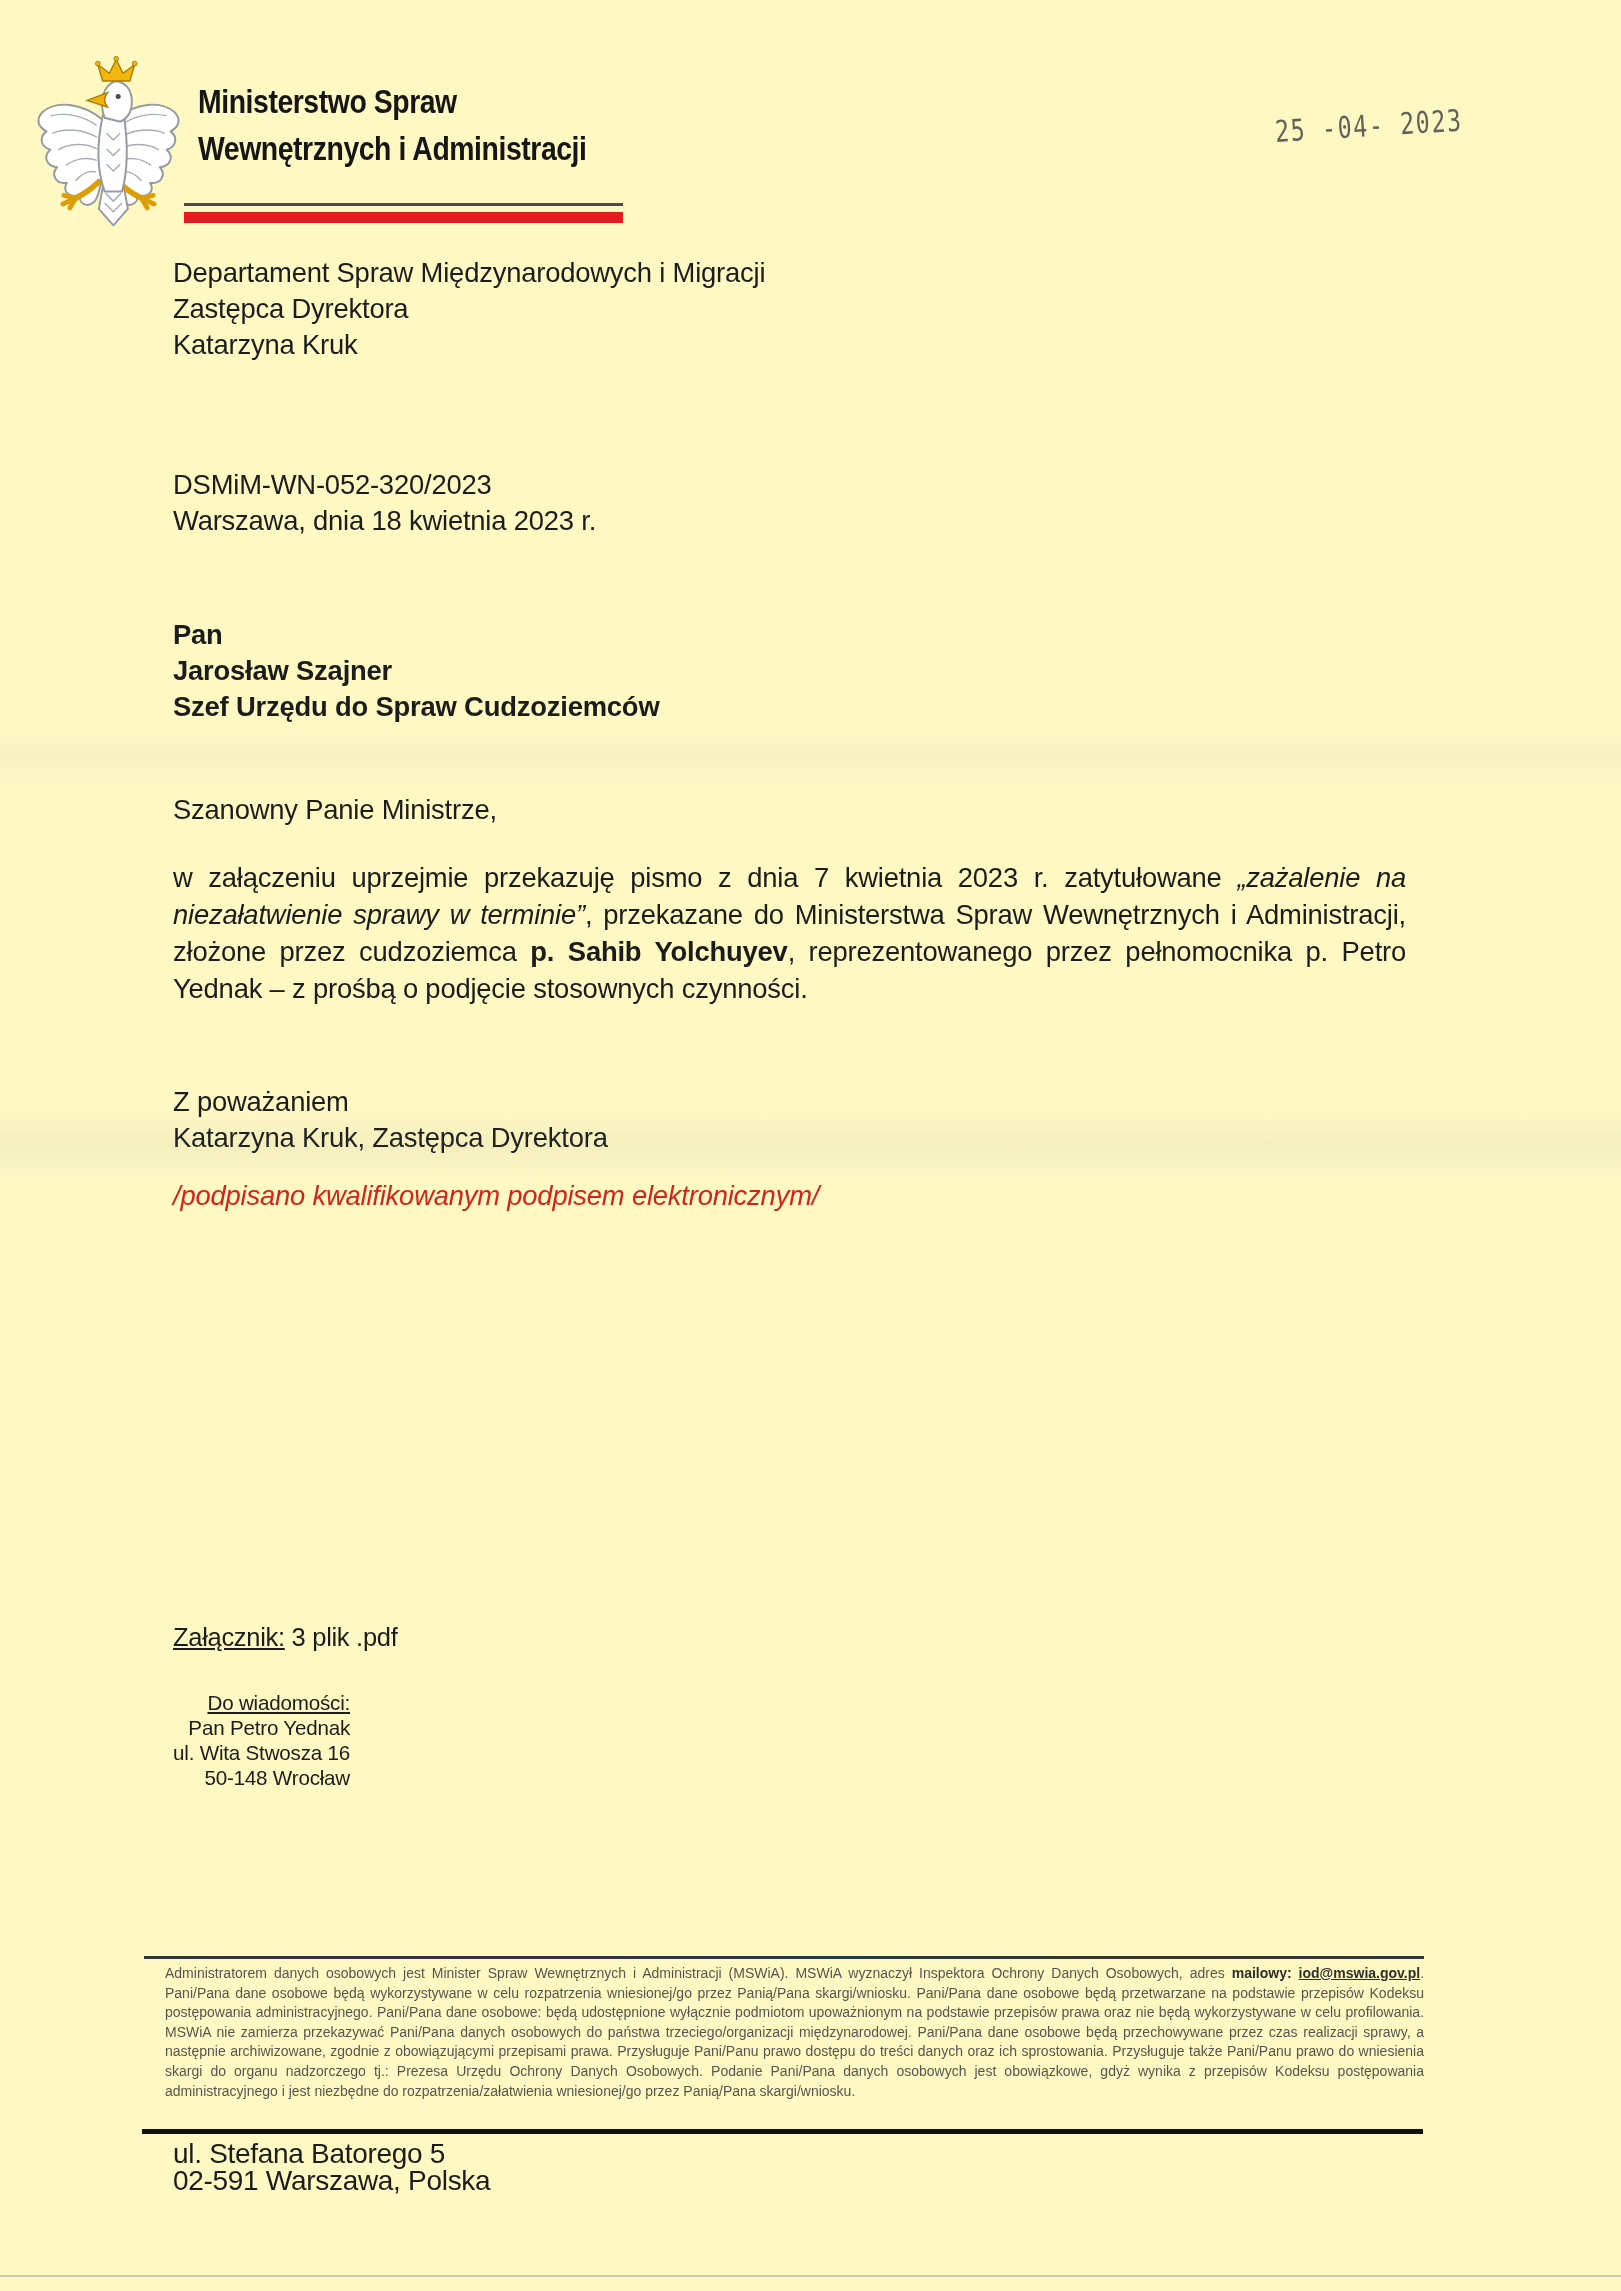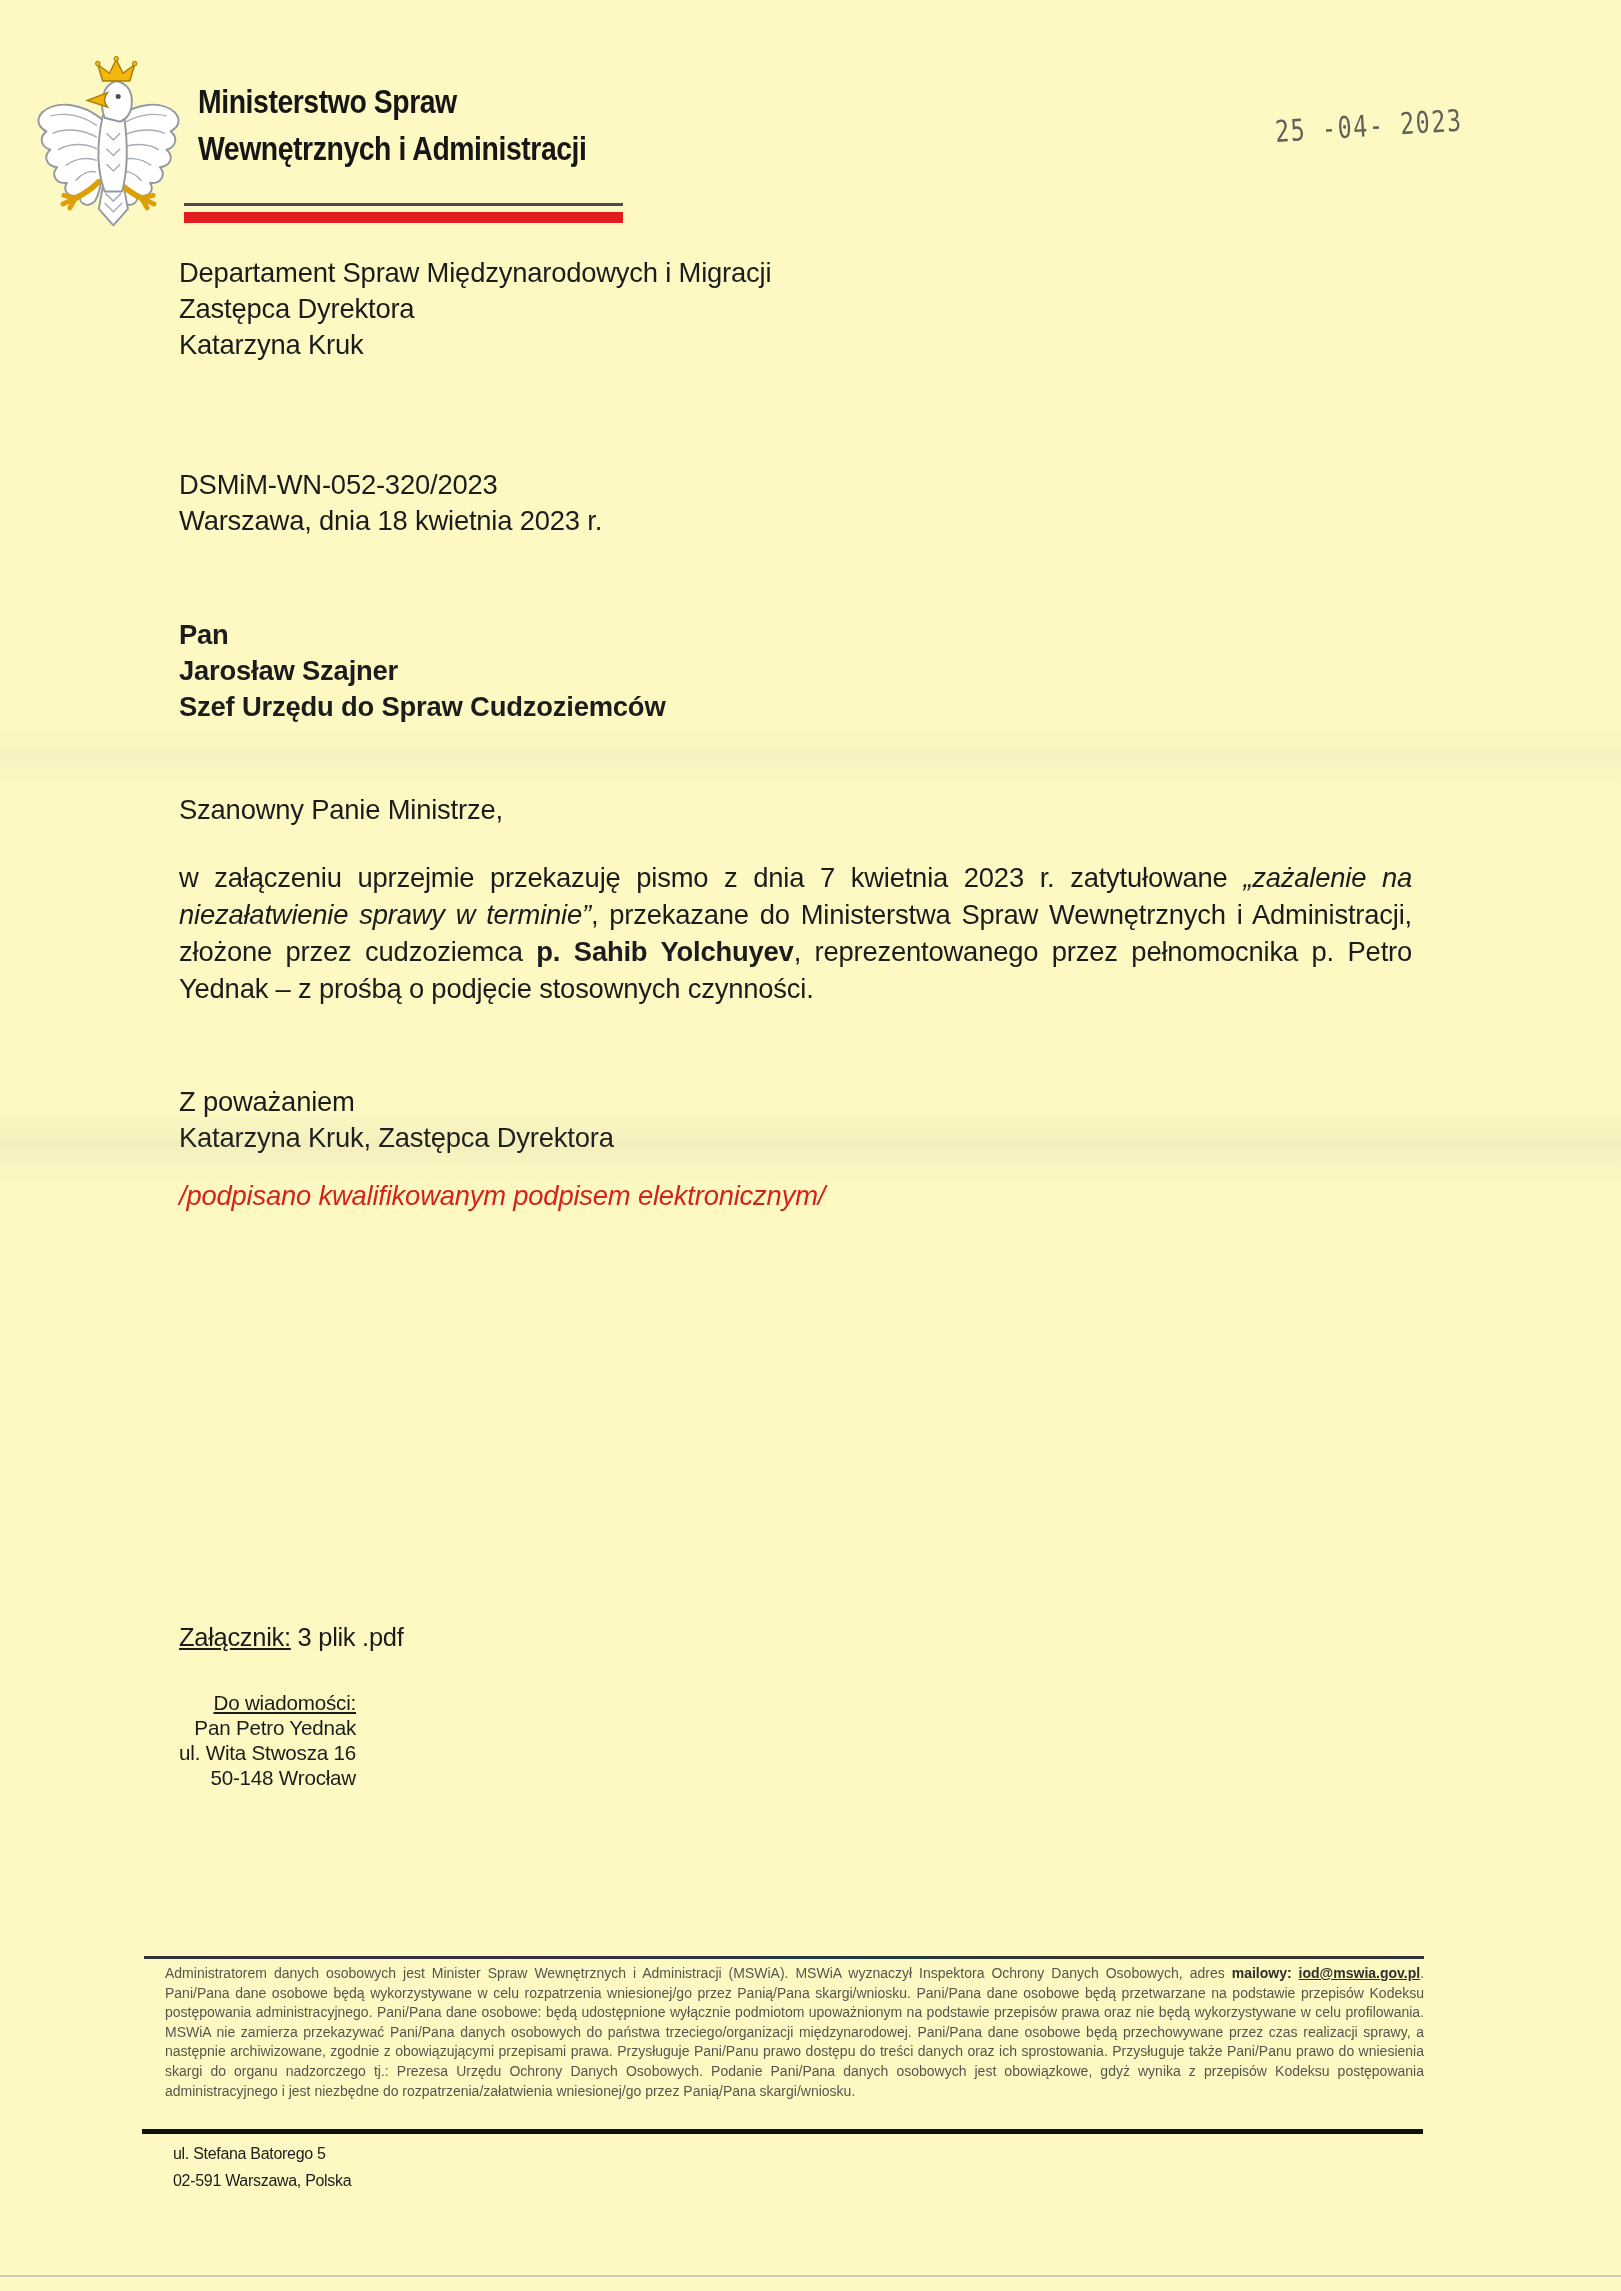--- a/index.html
+++ b/index.html
@@ -25,21 +25,21 @@
   .rule-red{position:absolute;left:184px;top:212px;width:439px;height:10.8px;}
   .stamp{
     position:absolute;left:1274px;top:114px;
     font-family:"DejaVu Sans Mono", monospace;
     font-size:30px;color:#4c4c4c;white-space:nowrap;
     letter-spacing:2px;
     transform:rotate(-3.5deg) scaleX(.78);transform-origin:left top;
     opacity:.88;
   }
   
-  .block{position:absolute;left:179px;font-size:27.4px;line-height:36px;letter-spacing:-0.2px;}
+  .block{position:absolute;left:173px;font-size:27.4px;line-height:36px;letter-spacing:-0.2px;}
   .sender{top:255px;}
   .reference{top:467px;}
   .recipient{top:617px;font-weight:700;}
   .greeting{top:792px;}
   .body-par{
     top:859px;width:1233px;text-align:justify;line-height:37px;
   }
   .closing{top:1084px;}
   .esign{top:1178px;font-style:italic;}
   .attachment{top:1623px;font-size:25.5px;line-height:29px;letter-spacing:-0.3px;}
@@ -47,21 +47,21 @@
   .cc{top:1690px;font-size:20.6px;line-height:25px;letter-spacing:-0.2px;text-align:right;}
   .cc .label{text-decoration:underline;}
   
   .fineprint-rule{position:absolute;left:144px;top:1956px;width:1280px;height:2.9px;
     background:linear-gradient(90deg,#30343a,#3a2e44 30%,#223a40 55%,#3a3426 80%,#30343a);}
   .fineprint{
     position:absolute;left:165px;top:1964px;width:1259px;
     font-size:14px;line-height:19.6px;color:#56564e;text-align:justify;
   }
   .footer-rule{position:absolute;left:142px;top:2129px;width:1281px;height:4.9px;background:#101014;}
-  .footer-address{position:absolute;left:173px;top:2141px;font-size:16px;line-height:26.5px;letter-spacing:-0.3px;}
+  .footer-address{position:absolute;left:173px;top:2141px;font-size:28px;line-height:26.5px;letter-spacing:-0.3px;}
   .bottom-scan-line{position:absolute;left:0;top:2275px;width:1621px;height:2px;background:#8a90a8;opacity:.45;}
   
   .italic{font-style:italic;}
   .bold{font-weight:700;}
   .bold-underline{font-weight:700;text-decoration:underline;}
   .fineprint .bold{color:#2e2e2a;}
   .fineprint .bold-underline{color:#2e2e2a;}
   
   .scan-band{position:absolute;left:0;width:1621px;pointer-events:none;}
   .band-a{top:727px;height:61px;background:linear-gradient(180deg,rgba(0,0,0,0),rgba(115,115,122,.05) 50%,rgba(0,0,0,0));}

